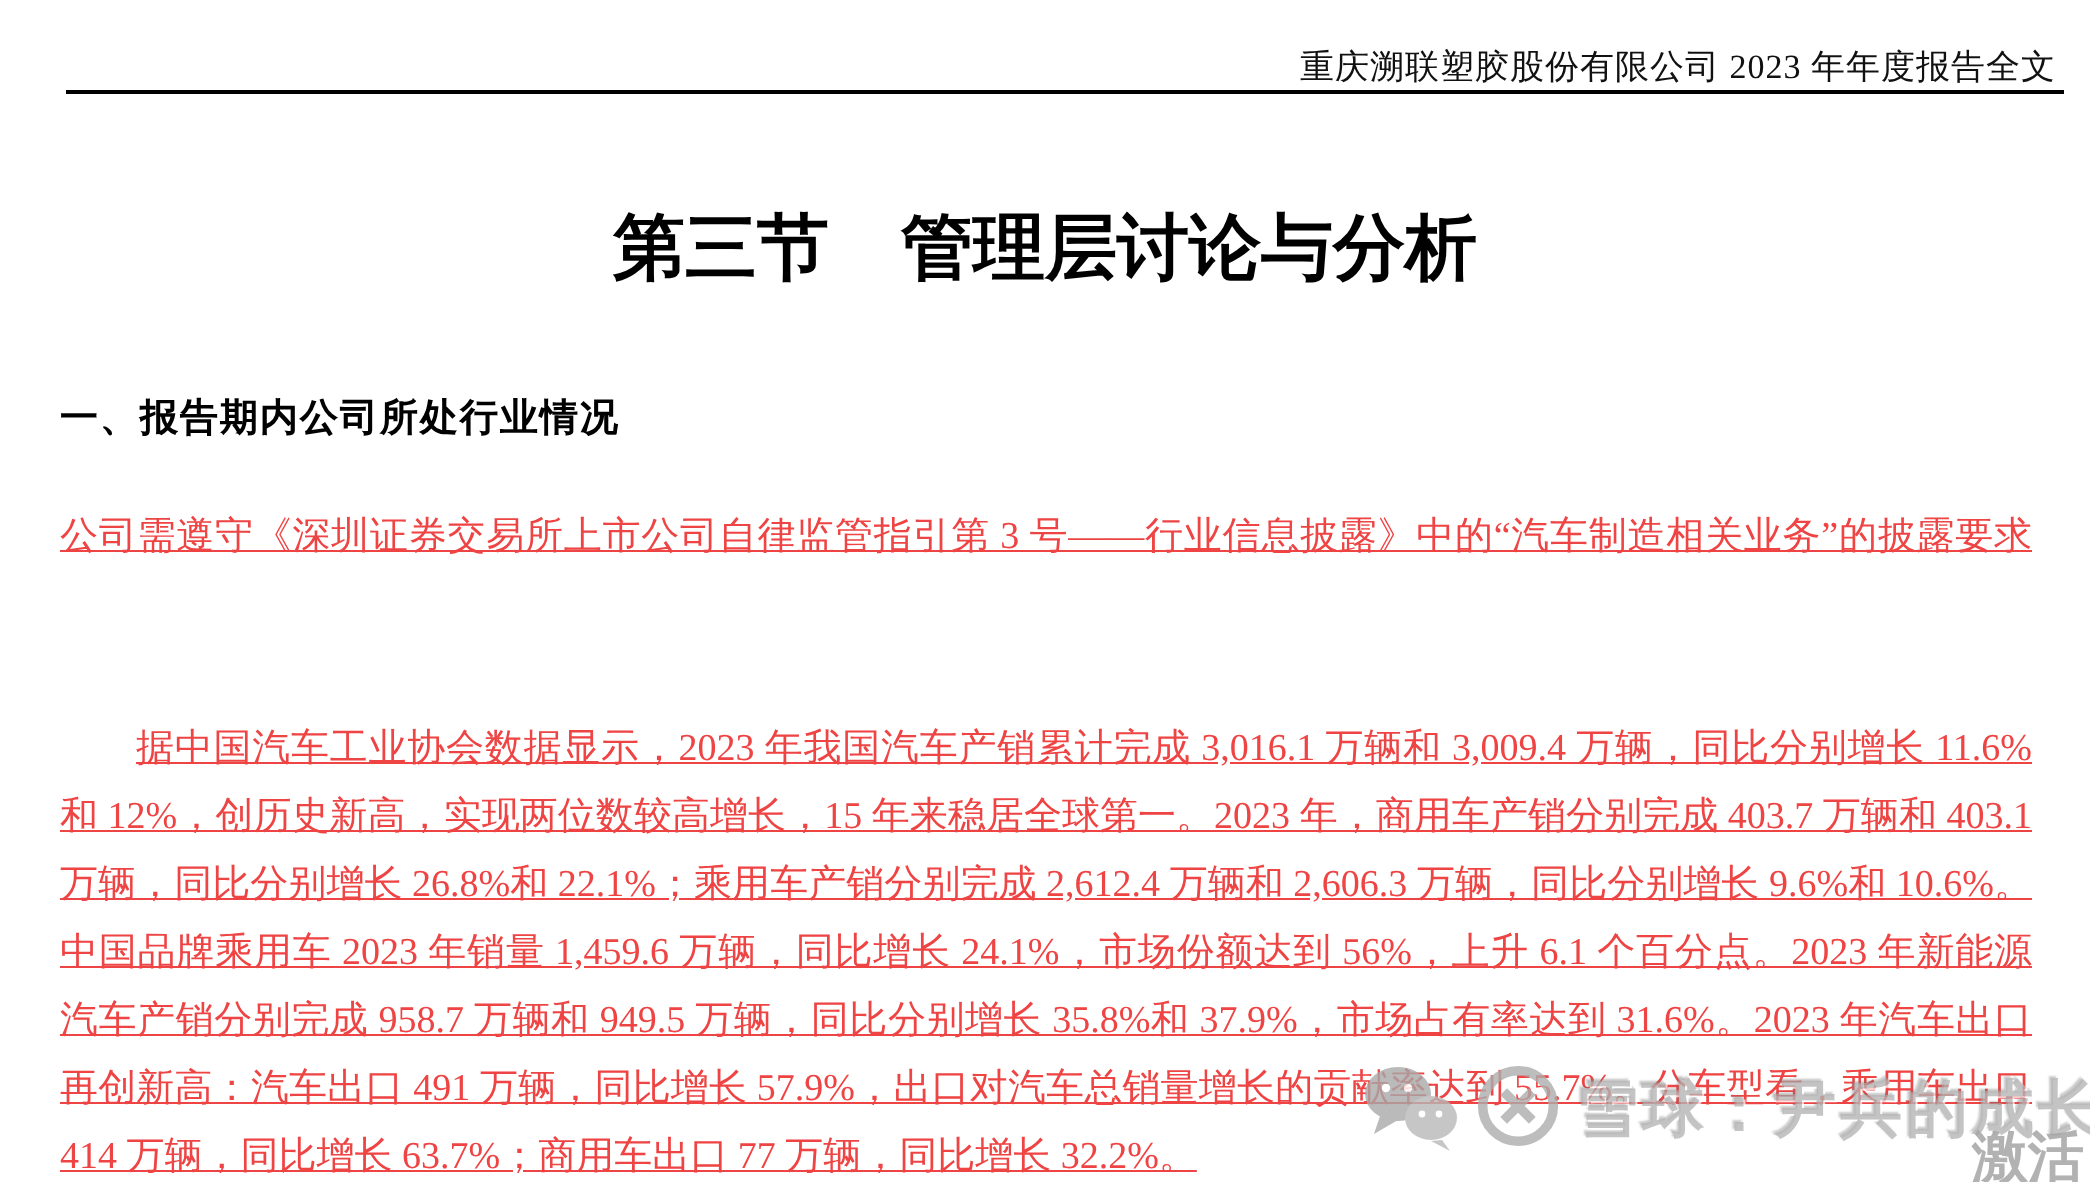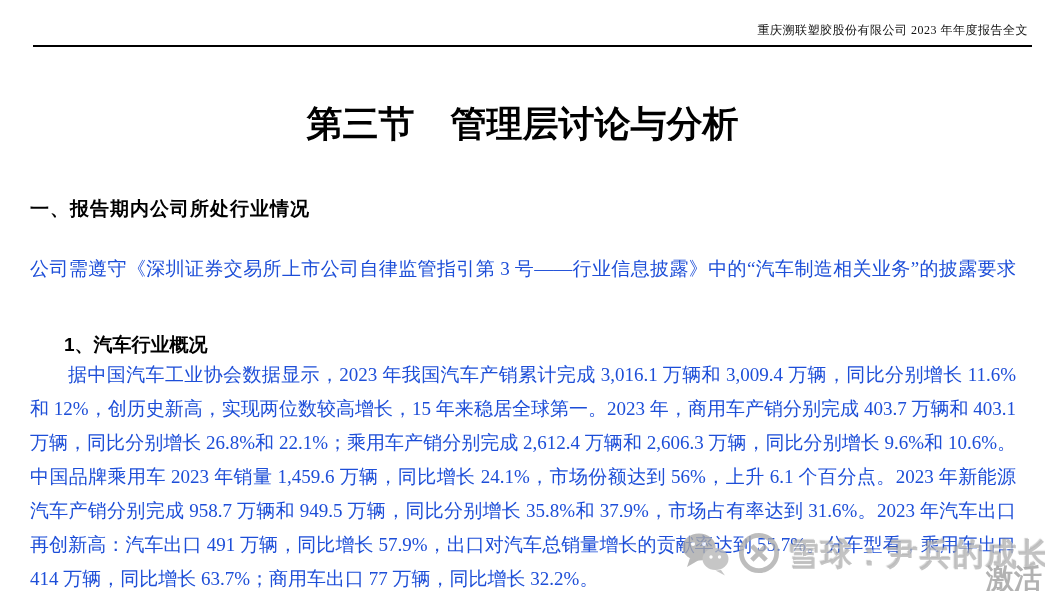--- a/index.html
+++ b/index.html
@@ -9,21 +9,21 @@
     font-family: "Liberation Serif", "DejaVu Serif", serif;
     color: #1a1a1a;
     position: relative;
     overflow: hidden;
   }
   .page { position: absolute; inset: 0; }
 
   .header-text {
     position: absolute;
     top: 22px; right: 17px;
-    font-size: 12px;
+    font-size: 17px;
     color: #111;
     letter-spacing: 0.5px;
     white-space: nowrap;
   }
   .header-rule {
     position: absolute;
     top: 45px; left: 33px;
     width: 999px; height: 2px;
     background: #000;
   }
@@ -51,21 +51,22 @@
     letter-spacing: 1px;
   }
 
   .body-line, .body-par {
     position: absolute;
     left: 30px;
     width: 986px;
     margin: 0;
     font-size: 19px;
     line-height: 34px;
-    color: #1d4ed8;
+    color: #ef4444;
+    text-decoration: underline;
   }
   .p1l1 {
     top: 252px;
     text-align: justify;
     text-align-last: justify;
     white-space: nowrap;
   }
   .p1l2 { top: 290px; }
 
   .subsection-heading {
@@ -125,21 +126,20 @@
   <div class="header-text">重庆溯联塑胶股份有限公司 2023 年年度报告全文</div>
   <div class="header-rule"></div>
 
   <h1 class="chapter-title">第三节　管理层讨论与分析</h1>
 
   <h2 class="section-heading">一、报告期内公司所处行业情况</h2>
 
   <p class="body-line p1l1">公司需遵守《深圳证券交易所上市公司自律监管指引第 3 号——行业信息披露》中的“汽车制造相关业务”的披露要求</p>
 
 
-  <h3 class="subsection-heading">1、汽车行业概况</h3>
 
   <p class="body-par industry-par">据中国汽车工业协会数据显示，2023 年我国汽车产销累计完成 3,016.1 万辆和 3,009.4 万辆，同比分别增长 11.6%和 12%，创历史新高，实现两位数较高增长，15 年来稳居全球第一。2023 年，商用车产销分别完成 403.7 万辆和 403.1 万辆，同比分别增长 26.8%和 22.1%；乘用车产销分别完成 2,612.4 万辆和 2,606.3 万辆，同比分别增长 9.6%和 10.6%。中国品牌乘用车 2023 年销量 1,459.6 万辆，同比增长 24.1%，市场份额达到 56%，上升 6.1 个百分点。2023 年新能源汽车产销分别完成 958.7 万辆和 949.5 万辆，同比分别增长 35.8%和 37.9%，市场占有率达到 31.6%。2023 年汽车出口再创新高：汽车出口 491 万辆，同比增长 57.9%，出口对汽车总销量增长的贡献率达到 55.7%。分车型看，乘用车出口 414 万辆，同比增长 63.7%；商用车出口 77 万辆，同比增长 32.2%。</p>
 
   <div class="watermark">
     <span>
       <svg width="50" height="46" viewBox="0 0 50 46" aria-hidden="true">
         <ellipse cx="19" cy="17" rx="16.5" ry="13.5" fill="#a9a9a9"></ellipse>
         <polygon points="10,28 7,37 19,30" fill="#a9a9a9"></polygon>
         <circle cx="13" cy="14" r="2.1" fill="#ffffff"></circle>
         <circle cx="24" cy="14" r="2.1" fill="#ffffff"></circle>

